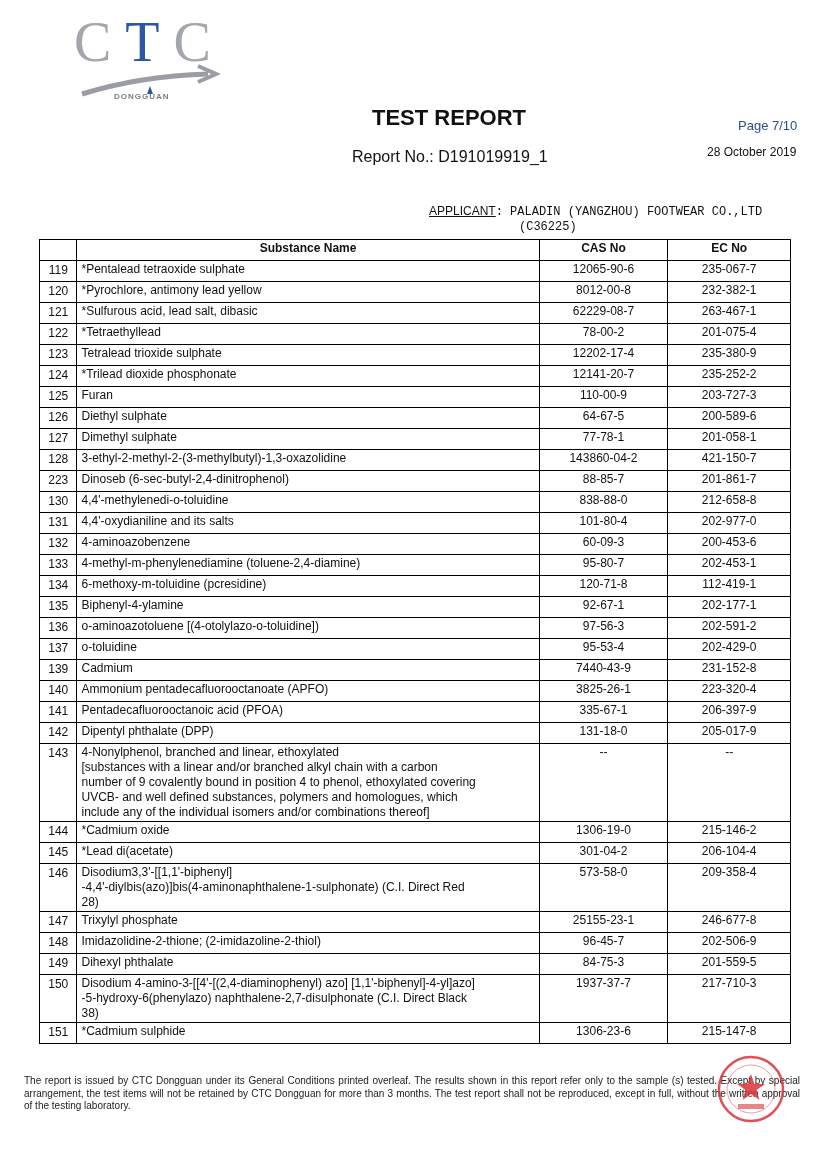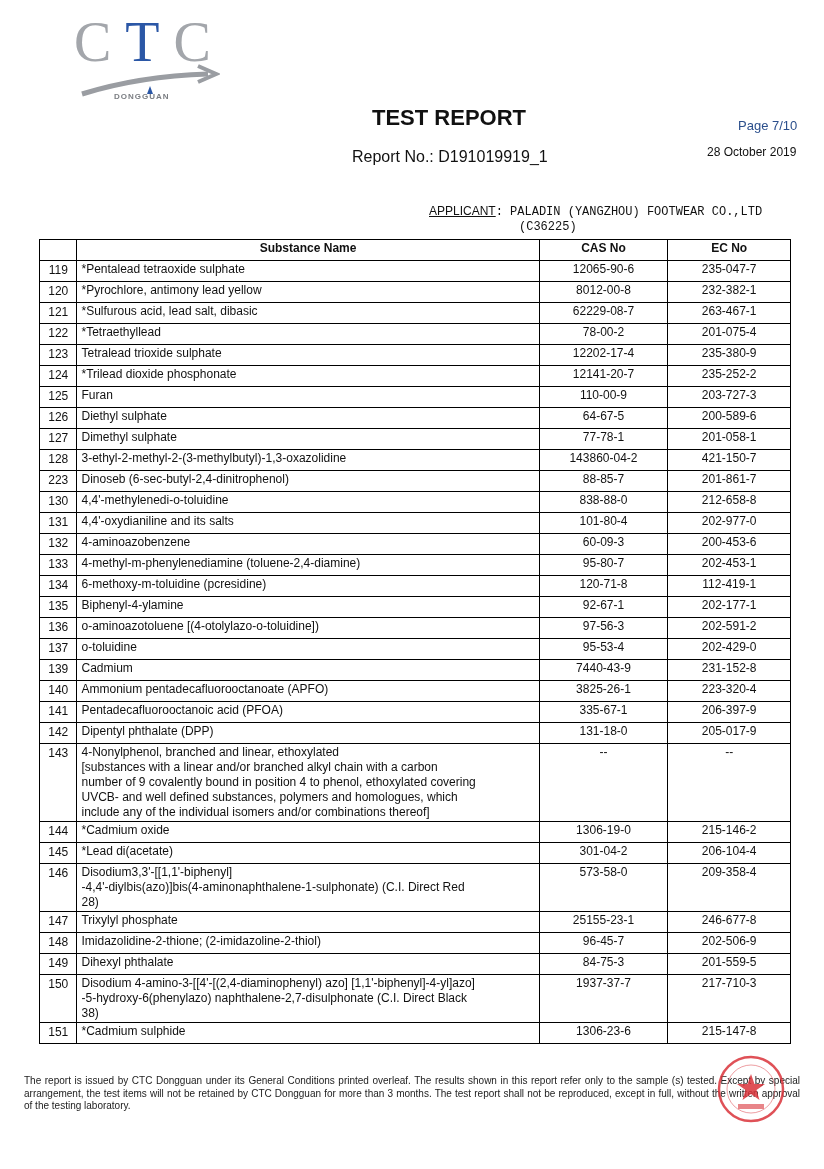--- a/index.html
+++ b/index.html
@@ -59,21 +59,21 @@
       <th>Substance Name</th>
       <th>CAS No</th>
       <th>EC No</th>
     </tr>
   </thead>
   <tbody id="tbody">
       <tr class="r">
         <td class="no">119</td>
         <td class="name">*Pentalead tetraoxide sulphate</td>
         <td class="cas">12065-90-6</td>
-        <td class="ec">235-047-7</td>
+        <td class="ec">235-067-7</td>
       </tr>
       <tr class="r">
         <td class="no">120</td>
         <td class="name">*Pyrochlore, antimony lead yellow</td>
         <td class="cas">8012-00-8</td>
         <td class="ec">232-382-1</td>
       </tr>
       <tr class="r">
         <td class="no">121</td>
         <td class="name">*Sulfurous acid, lead salt, dibasic</td>

